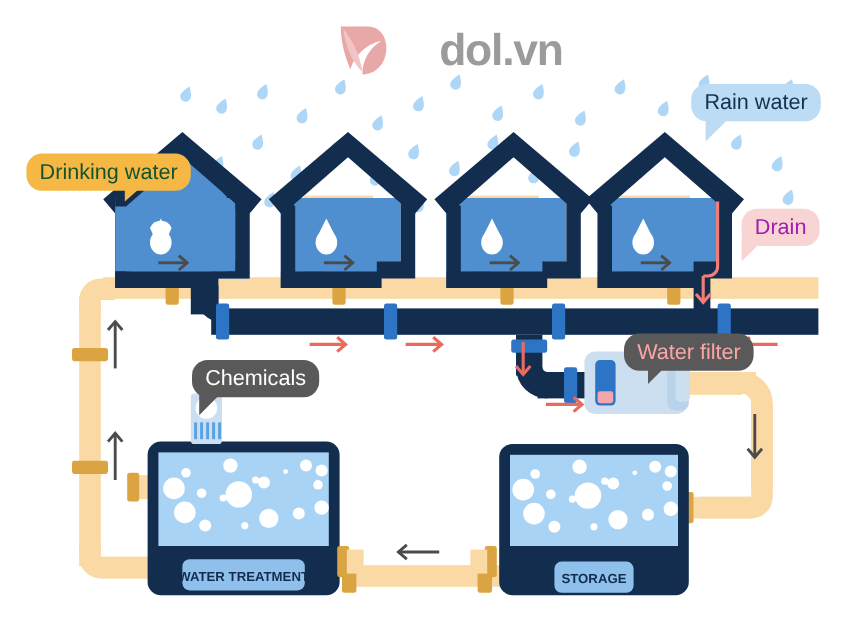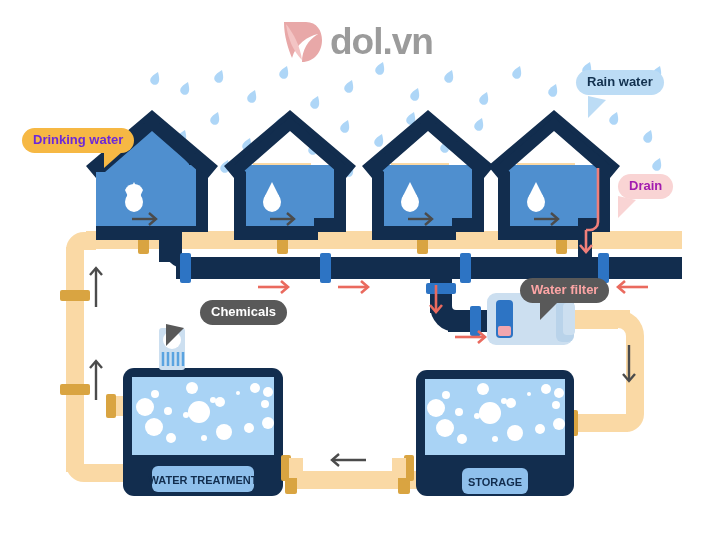--- a/index.html
+++ b/index.html
@@ -1,22 +1,22 @@
 <!DOCTYPE html>
 <html><head>
 <meta charset="utf-8">
 <style>
   html,body{margin:0;padding:0;background:#ffffff;}
   body{font-family:"Liberation Sans",sans-serif;}
   #stage{position:relative;width:712px;height:534px;background:#ffffff;overflow:hidden;}
   #stage svg{display:block;}
-  .lbl{position:absolute;font-family:"Liberation Sans",sans-serif;font-size:13px;font-weight:bold;
+  .lbl{position:absolute;font-family:"Liberation Sans",sans-serif;font-size:18px;font-weight:normal;
        padding:5px 11px;border-radius:13px;white-space:nowrap;line-height:1.15;}
   .brand{position:absolute;left:280px;top:18px;display:flex;align-items:center;gap:6px;}
-  .brand-text{font-family:"Liberation Sans",sans-serif;font-size:37px;font-weight:bold;color:#9b9b9b;letter-spacing:-1px;}
+  .brand-text{font-family:"Liberation Sans",sans-serif;font-size:37px;font-weight:bold;color:#9b9b9b;letter-spacing:-1px;margin-left:36px;}
 </style>
 </head>
 <body>
 
 <div id="stage">
 
   <svg width="712" height="534" viewBox="0 0 712 534">
 
     <defs>
       <g id="raindrop">
@@ -421,29 +421,29 @@
 
     <g>
       <path d="M104,148 L104,168 L122,152 Z" fill="#f6b844"></path>
       <path d="M588,96 L588,118 L606,100 Z" fill="#bcdcf5"></path>
       <path d="M618,196 L618,218 L636,200 Z" fill="#f9d4d4"></path>
       <path d="M540,298 L540,320 L558,302 Z" fill="#595959"></path>
       <path d="M166,324 L166,346 L184,328 Z" fill="#595959"></path>
     </g>
   </svg>
 
-  <div class="lbl" style="left:22px;top:128px;background:#f6b844;color:#6d28d9;text-align:right;">Drinking water</div>
+  <div class="lbl" style="left:22px;top:128px;background:#f6b844;color:#14532d;text-align:right;">Drinking water</div>
 
   <div class="lbl" style="left:576px;top:70px;background:#bcdcf5;color:#12314f;">Rain water</div>
 
   <div class="lbl" style="left:618px;top:174px;background:#f9d4d4;color:#a21caf;">Drain</div>
 
   <div class="lbl" style="left:520px;top:278px;background:#595959;color:#fca5a5;">Water filter</div>
 
-  <div class="lbl" style="left:160px;top:300px;background:#595959;color:#ffffff;margin-left:40px;">Chemicals</div>
+  <div class="lbl" style="left:160px;top:300px;background:#595959;color:#ffffff;">Chemicals</div>
 
   <div class="brand">
     <svg width="44" height="48" viewBox="0 0 44 48">
       <path d="M4,4 L26,4 C37,4 42,13 42,22 C42,34 34,44 22,44 C22,32 28,22 38,16 C28,18 16,26 12,40 C8,30 4,18 4,4 Z" fill="#e8a8a8"></path>
       <path d="M6,6 C14,16 20,28 22,42 C14,34 8,22 6,6 Z" fill="#f3c4c4"></path>
     </svg>
     <span class="brand-text">dol.vn</span>
   </div>
 
 </div>

